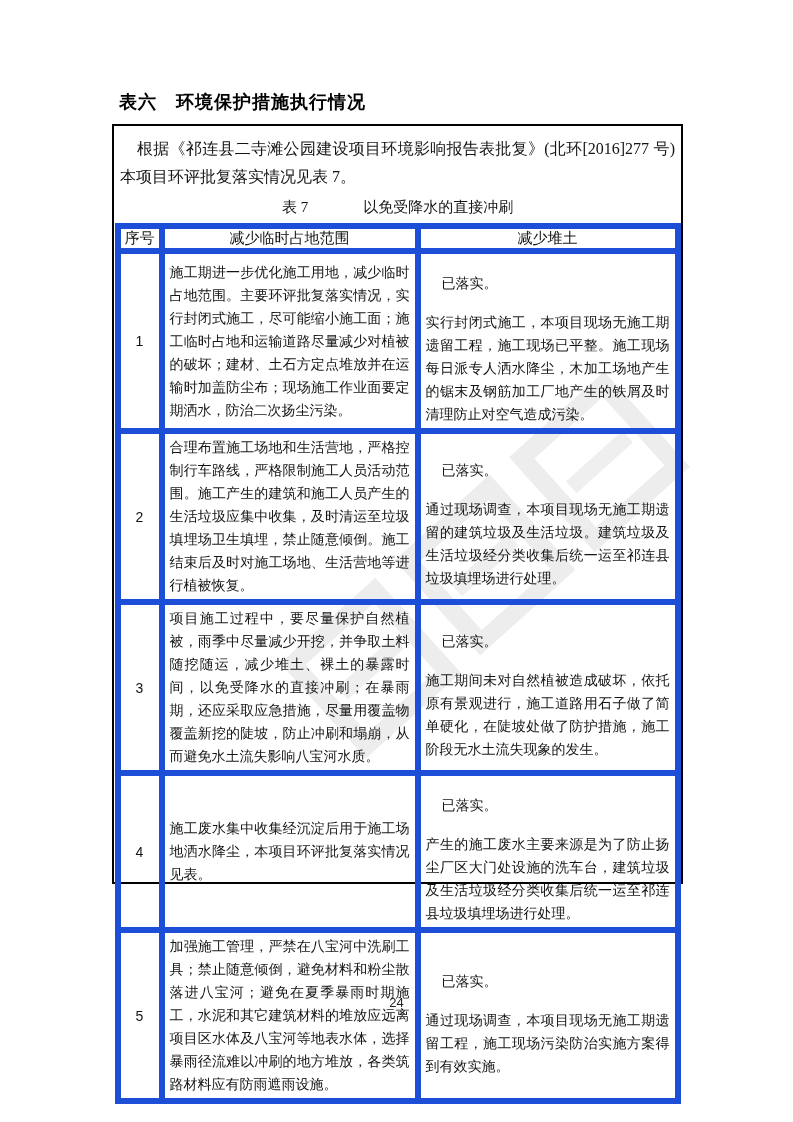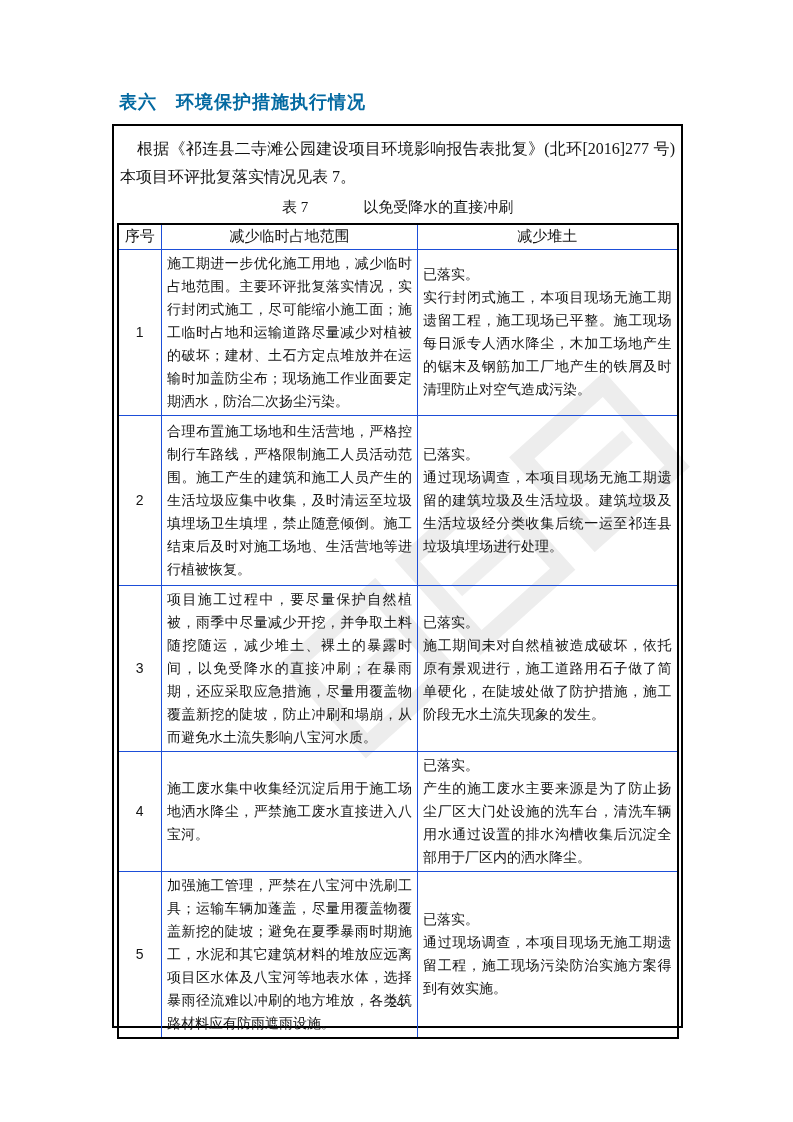--- a/index.html
+++ b/index.html
@@ -7,71 +7,71 @@
     position:relative;
     width:793px;height:1122px;
     background:#ffffff;
     font-family:"Liberation Serif","DejaVu Serif",serif;
     color:#111111;
     overflow:hidden;
   }
   
   .doc-title{
     position:absolute;left:119px;top:90px;
-    font-size:18px;font-weight:bold;color:#0369a1;
+    font-size:18px;font-weight:bold;color:#000000;
     letter-spacing:1px;white-space:pre;
   }
   
   .watermark{
     position:absolute;left:235px;top:470px;width:500px;height:190px;
     transform:rotate(-42deg);transform-origin:center;
     display:flex;gap:26px;align-items:center;justify-content:center;
     pointer-events:none;opacity:.6;
   }
   .wm-glyph{
     width:128px;height:128px;flex:0 0 auto;
     border:18px solid #e2e2e2;box-sizing:border-box;
     position:relative;
   }
   .wm-glyph .wm-bar{
     position:absolute;left:8px;right:8px;top:50%;height:16px;margin-top:-8px;
     background:#e6e6e6;
   }
   
   .panel{
-    position:absolute;left:112px;top:124px;width:571px;height:904px;
+    position:absolute;left:112px;top:124px;width:571px;height:760px;
     border:2px solid #000;box-sizing:border-box;background:transparent;
   }
   .intro{
     margin:9px 6px 0 6px;
     font-size:16px;line-height:28px;
     text-align:justify;text-indent:17px;color:#141414;
   }
   .caption{
     margin-top:5px;text-align:center;font-size:15px;line-height:22px;color:#141414;
   }
   .caption .cap-label{margin-right:55px;margin-top:43px;}
   
   table.compliance{
     margin:5px auto 0 auto;
     width:560px;table-layout:fixed;
     border-collapse:collapse;border:2px solid #000;
     font-size:14px;color:#141414;
   }
   table.compliance th,table.compliance td{
-    border:1px solid #1d4ed8;box-sizing:border-box;
+    border:6px solid #1d4ed8;box-sizing:border-box;
     padding:2px 5px;vertical-align:middle;
   }
   table.compliance th{
     font-weight:normal;font-size:15px;height:25px;text-align:center;padding:0 2px;
   }
   td.num{text-align:center;font-family:"Liberation Sans","DejaVu Sans",sans-serif;font-size:14px;}
   td.req{text-align:justify;line-height:23px;padding:4px 7px;}
   td.impl{line-height:23px;padding:4px 7px;}
-  td.impl .status{margin:0;}
+  td.impl .status{margin:16px;}
   td.impl .detail{margin:0;text-align:justify;}
   tr.r1{height:165px;}
   tr.r2{height:170px;}
   tr.r3{height:166px;}
   tr.r4{height:120px;}
   tr.r5{height:164px;}
   
   .page-number{
     position:absolute;left:0;top:995px;width:793px;
     text-align:center;font-size:13px;color:#222;
@@ -135,29 +135,29 @@
       <tr class="r3">
         <td class="num">3</td>
         <td class="req">项目施工过程中，要尽量保护自然植被，雨季中尽量减少开挖，并争取土料随挖随运，减少堆土、裸土的暴露时间，以免受降水的直接冲刷；在暴雨期，还应采取应急措施，尽量用覆盖物覆盖新挖的陡坡，防止冲刷和塌崩，从而避免水土流失影响八宝河水质。</td>
         <td class="impl">
           <div class="status">已落实。</div>
           <div class="detail">施工期间未对自然植被造成破坏，依托原有景观进行，施工道路用石子做了简单硬化，在陡坡处做了防护措施，施工阶段无水土流失现象的发生。</div>
         </td>
       </tr>
       <tr class="r4">
         <td class="num">4</td>
-        <td class="req">施工废水集中收集经沉淀后用于施工场地洒水降尘，严禁施工废水直接进入八宝河。</td>
+        <td class="req">施工废水集中收集经沉淀后用于施工场地洒水降尘，本项目环评批复落实情况见表。</td>
         <td class="impl">
           <div class="status">已落实。</div>
-          <div class="detail">产生的施工废水主要来源是为了防止扬尘厂区大门处设施的洗车台，清洗车辆用水通过设置的排水沟槽收集后沉淀全部用于厂区内的洒水降尘。</div>
+          <div class="detail">产生的施工废水主要来源是为了防止扬尘厂区大门处设施的洗车台，建筑垃圾及生活垃圾经分类收集后统一运至祁连县垃圾填埋场进行处理。</div>
         </td>
       </tr>
       <tr class="r5">
         <td class="num">5</td>
-        <td class="req">加强施工管理，严禁在八宝河中洗刷工具；运输车辆加蓬盖，尽量用覆盖物覆盖新挖的陡坡；避免在夏季暴雨时期施工，水泥和其它建筑材料的堆放应远离项目区水体及八宝河等地表水体，选择暴雨径流难以冲刷的地方堆放，各类筑路材料应有防雨遮雨设施。</td>
+        <td class="req">加强施工管理，严禁在八宝河中洗刷工具；禁止随意倾倒，避免材料和粉尘散落进八宝河；避免在夏季暴雨时期施工，水泥和其它建筑材料的堆放应远离项目区水体及八宝河等地表水体，选择暴雨径流难以冲刷的地方堆放，各类筑路材料应有防雨遮雨设施。</td>
         <td class="impl">
           <div class="status">已落实。</div>
           <div class="detail">通过现场调查，本项目现场无施工期遗留工程，施工现场污染防治实施方案得到有效实施。</div>
         </td>
       </tr>
     </tbody>
   </table>
 </div>
 
 <div class="page-number">24</div>

